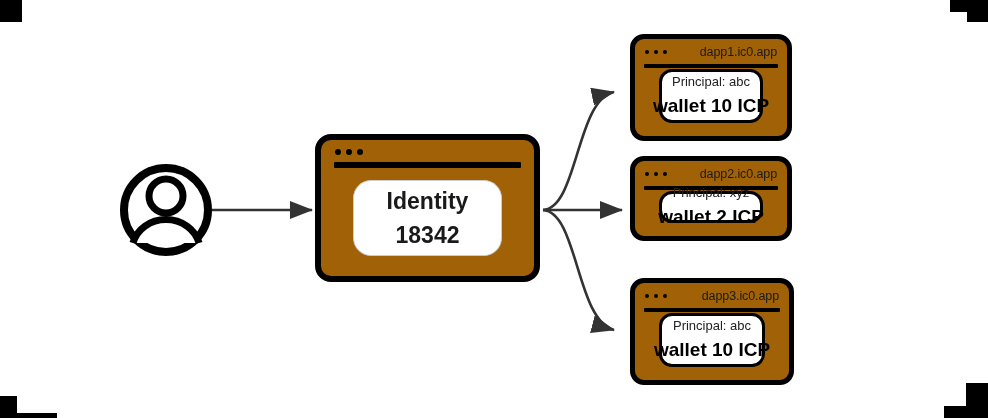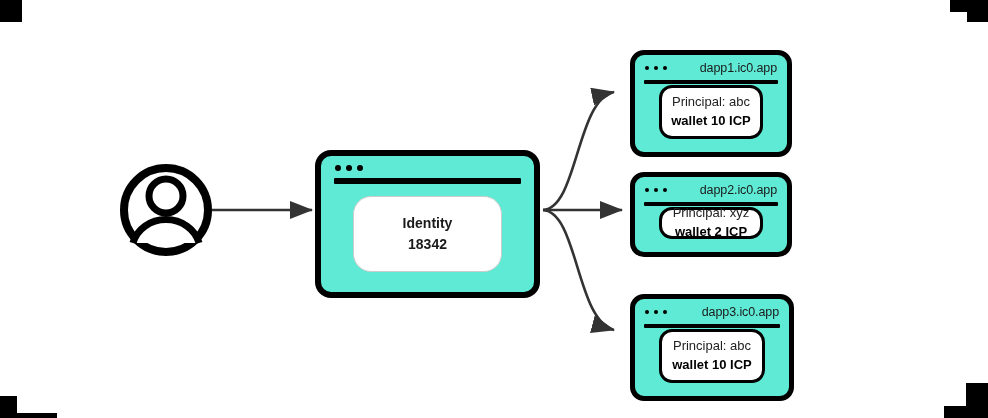--- a/index.html
+++ b/index.html
@@ -31,25 +31,24 @@
     top: 0;
     width: 988px;
     height: 418px;
     pointer-events: none;
   }
 
   
   .window {
     position: absolute;
     box-sizing: border-box;
-    background: #5eead4;
+    background: #a16207;
     border: 5px solid #000000;
     border-radius: 14px;
     padding: 0;
-    margin-top: 16px;
   }
   .window.identity-window {
     border-width: 6px;
     border-radius: 16px;
   }
 
   .titlebar {
     position: relative;
     box-sizing: border-box;
     display: flex;
@@ -125,28 +124,28 @@
     bottom: 20px;
   }
 
   .card-line-regular {
     font-size: 13px;
     color: #222222;
     line-height: 1.45;
     white-space: nowrap;
   }
   .card-line-bold {
-    font-size: 13px;
+    font-size: 19px;
     font-weight: bold;
     color: #000000;
     line-height: 1.45;
     white-space: nowrap;
   }
   .identity-card .card-line-bold {
-    font-size: 14px;
+    font-size: 23px;
     line-height: 1.5;
     color: #1a1a1a;
   }
 </style>
 </head>
 <body>
 
 <div id="canvas">
 
   <div class="corner-mark" style="left:0; top:0; width:22px; height:22px;"></div>

